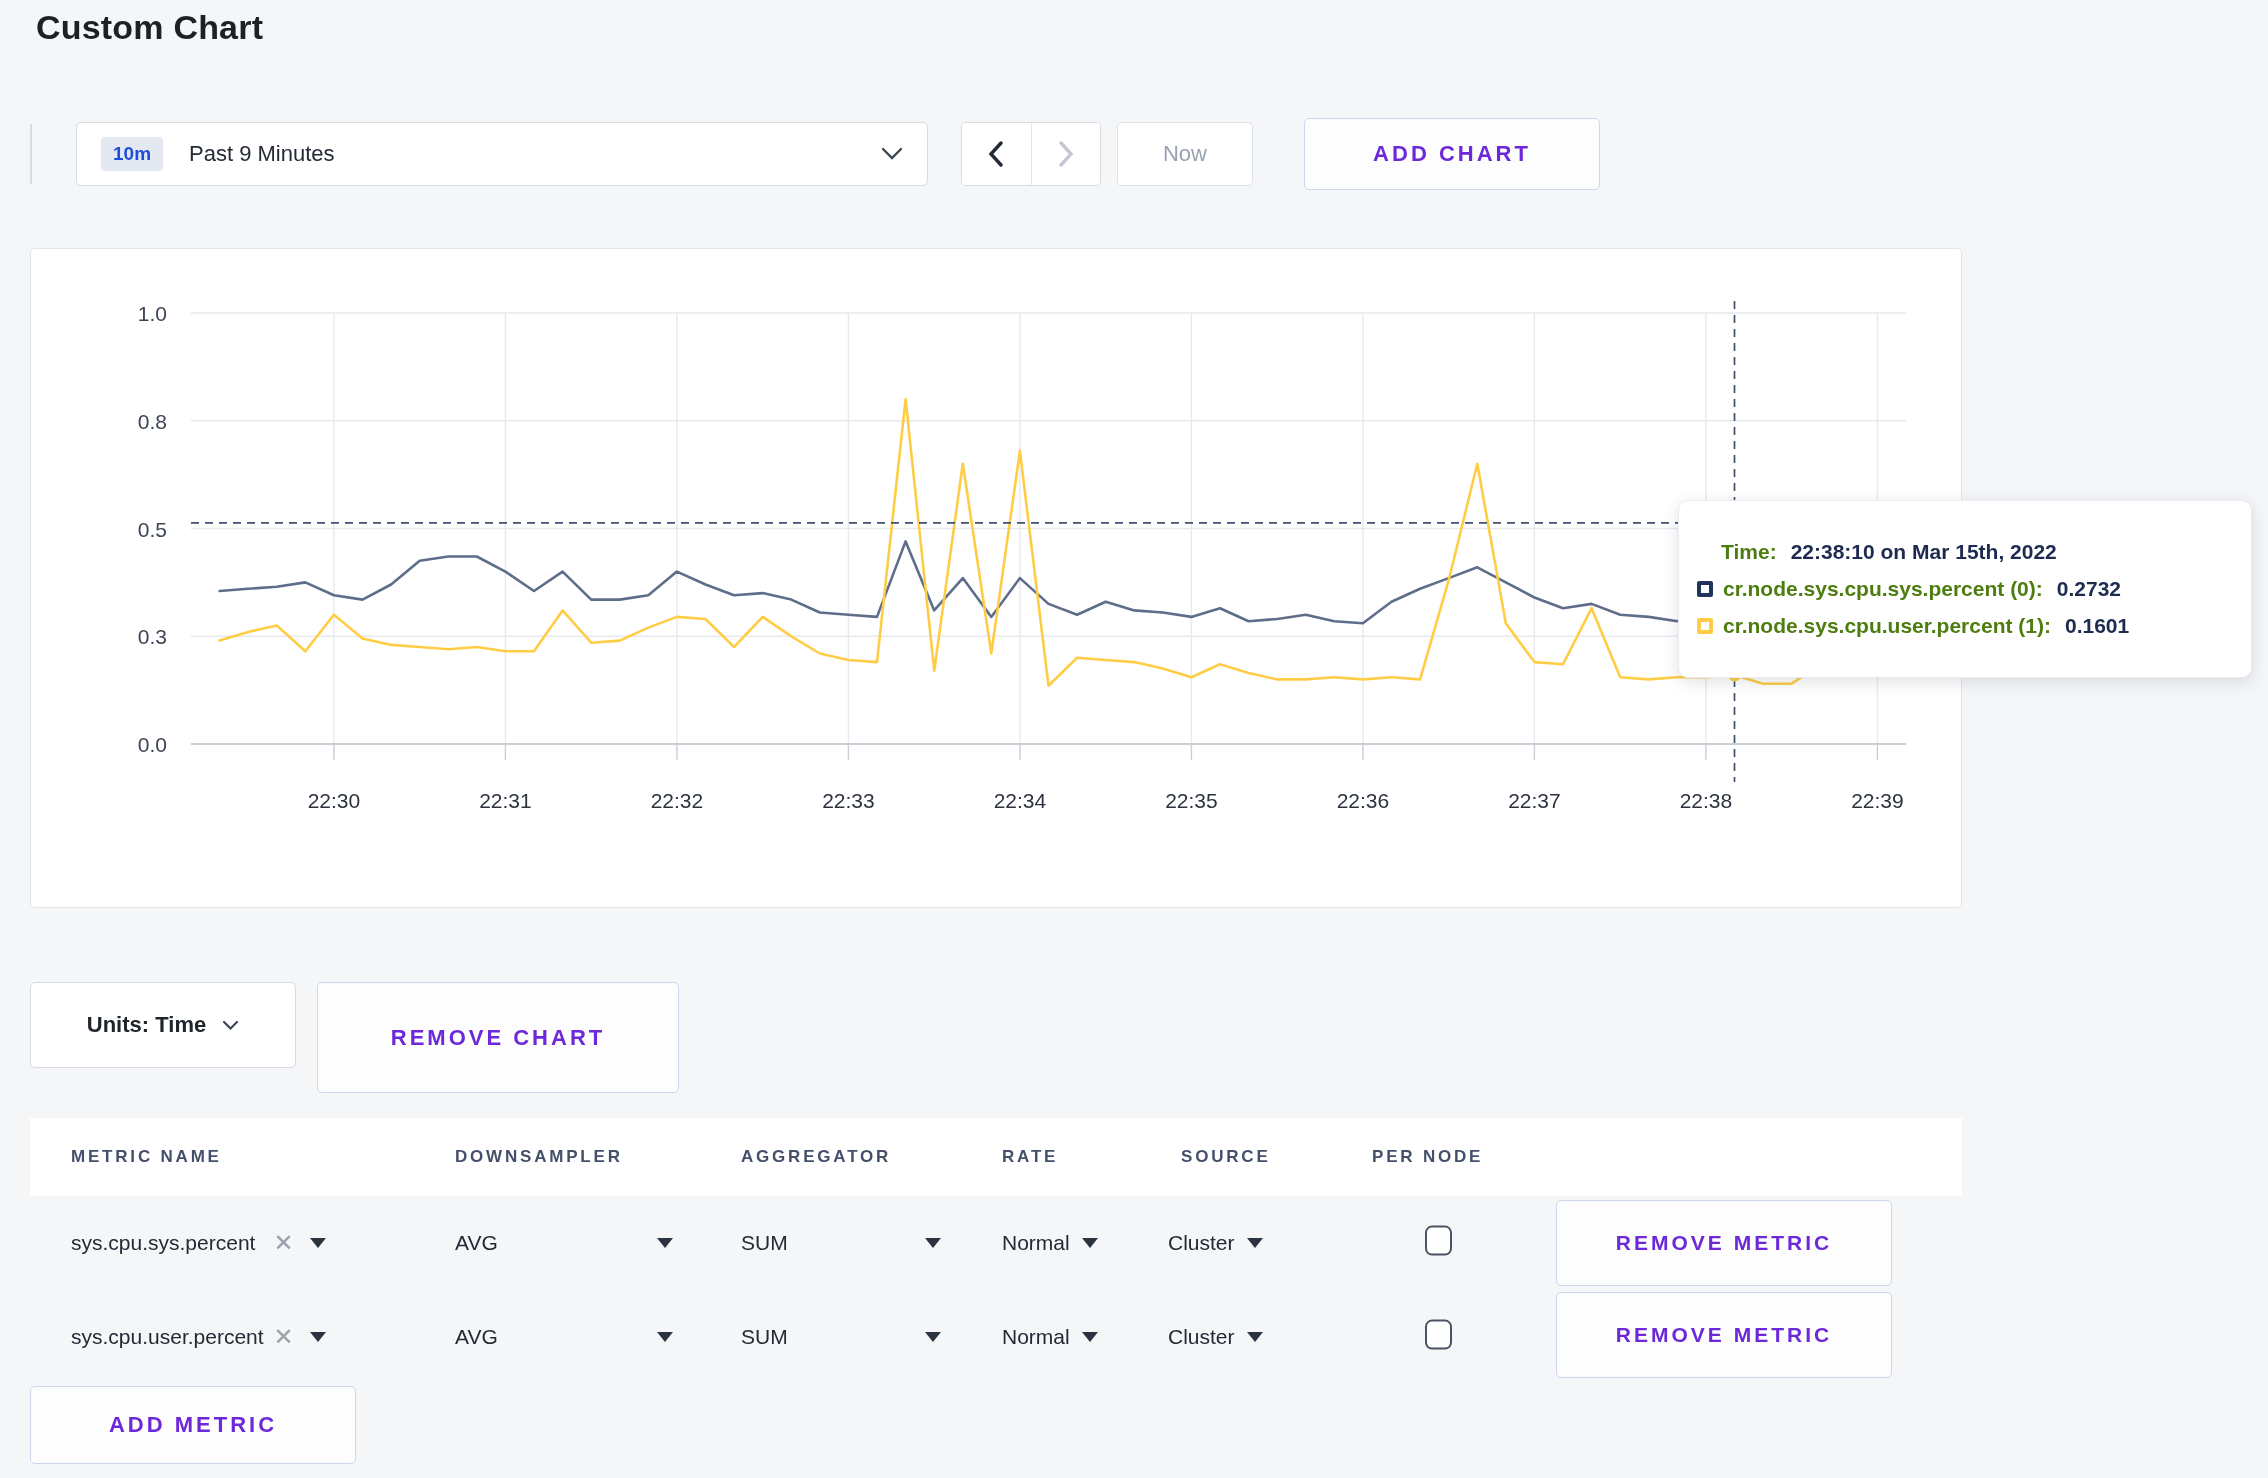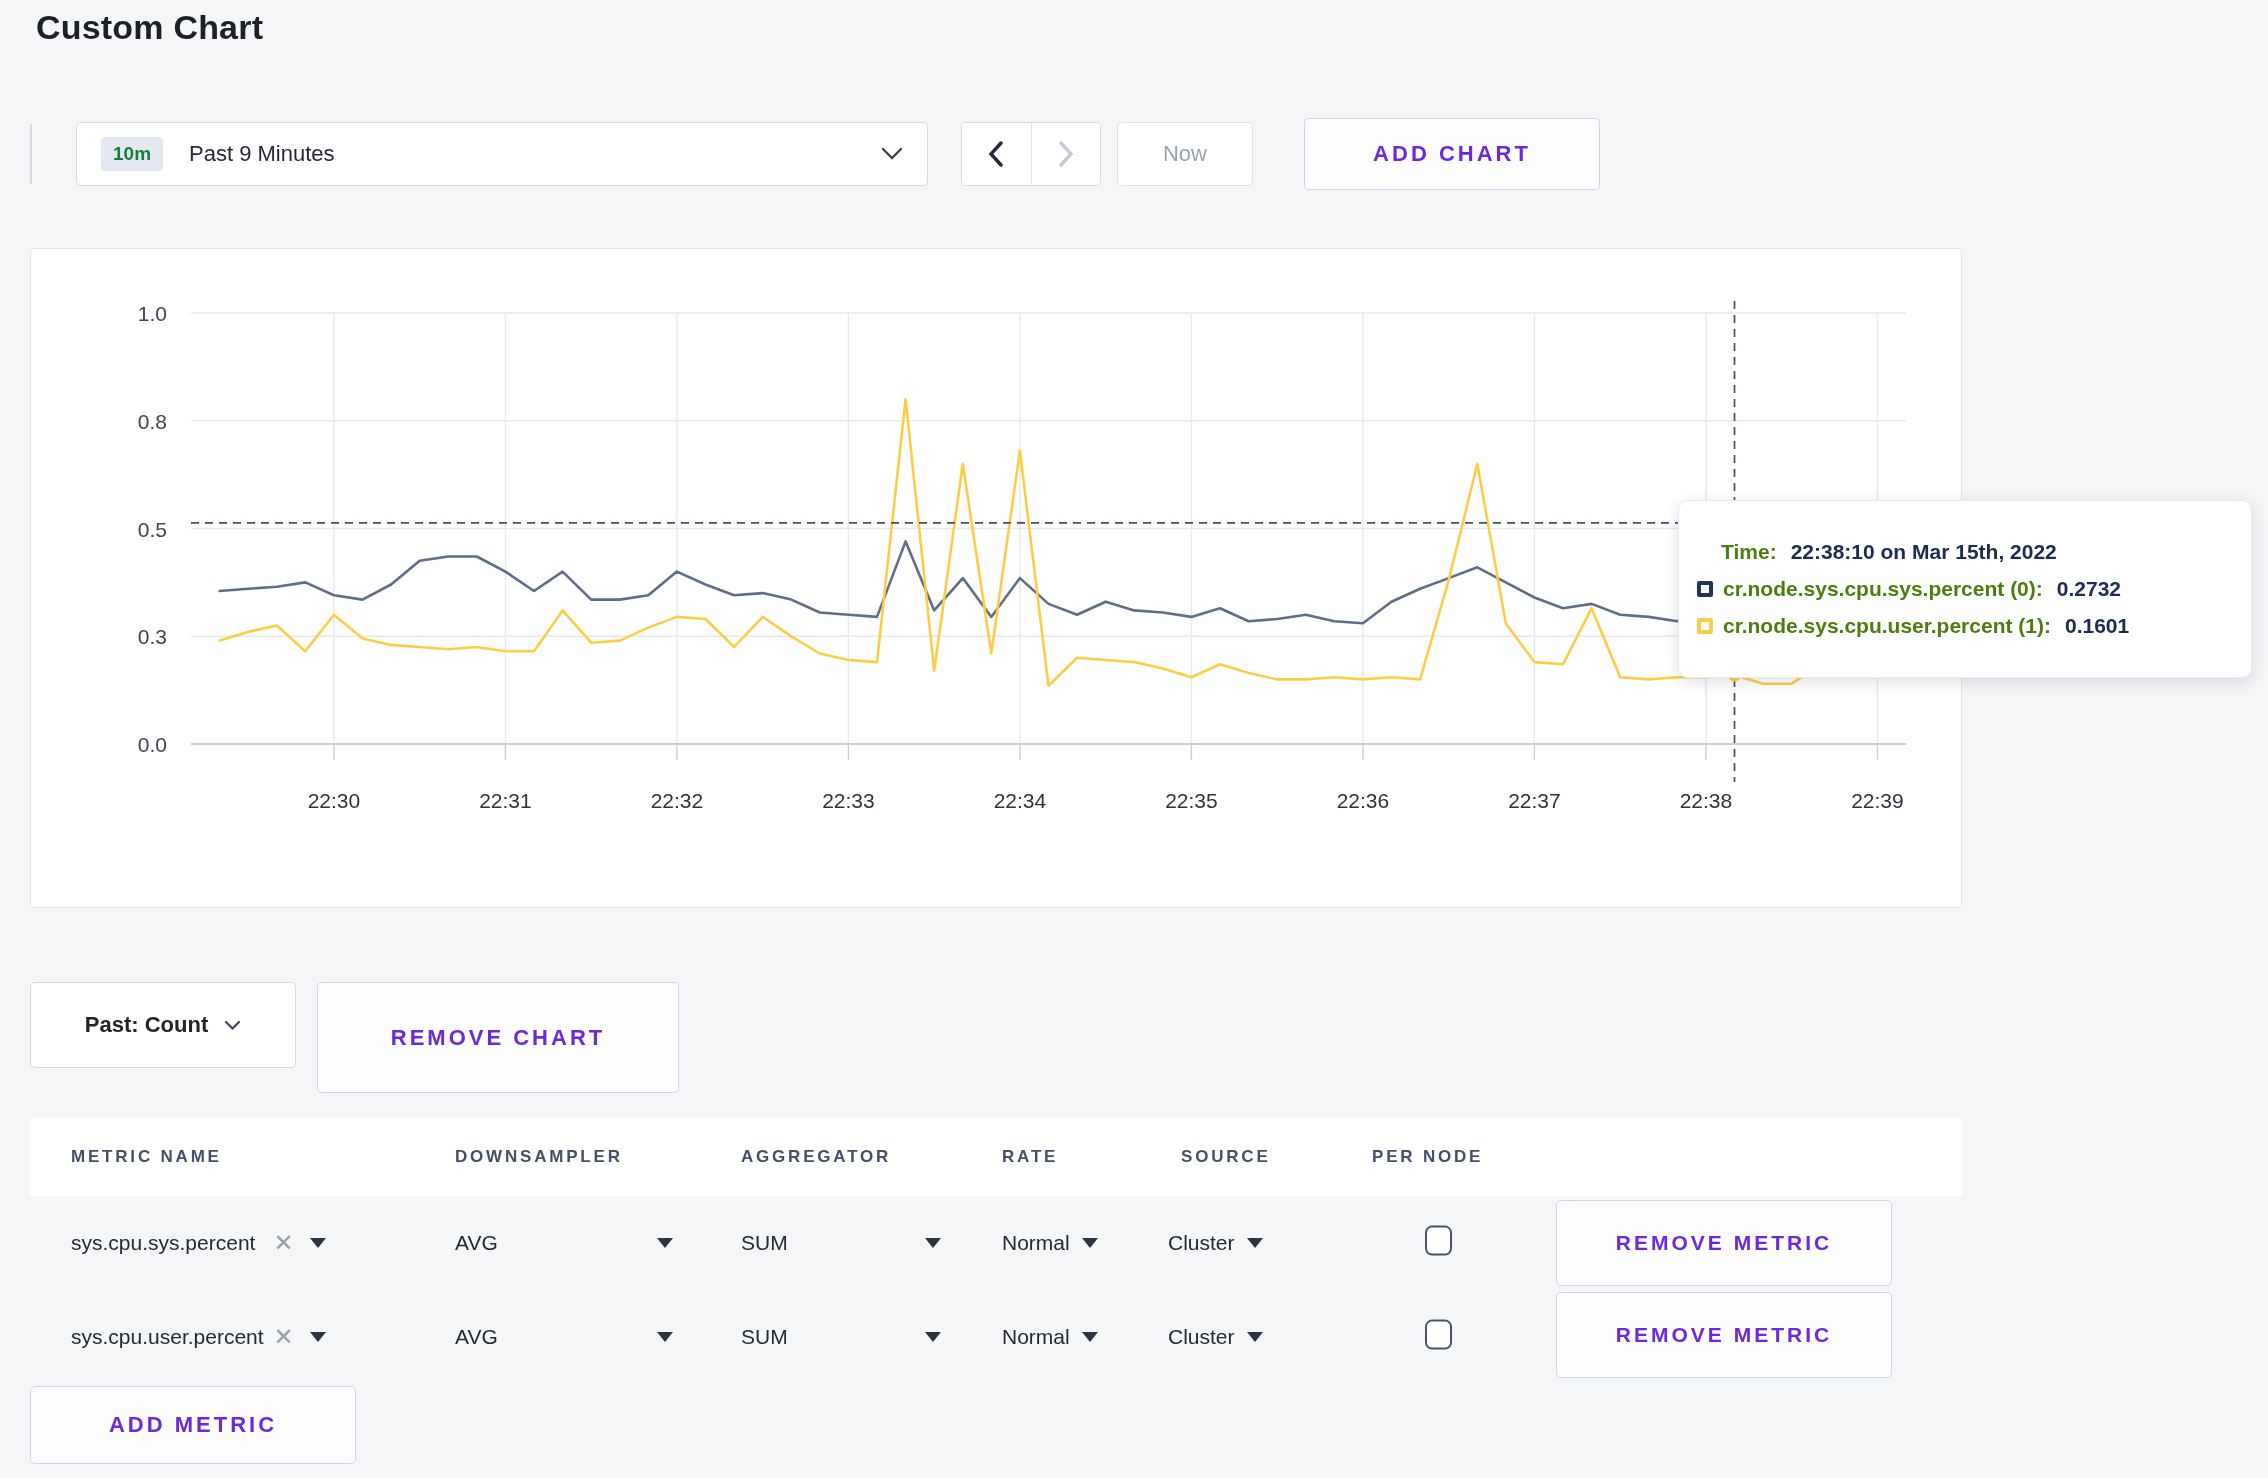--- a/index.html
+++ b/index.html
@@ -17,21 +17,21 @@
   .page-title { left:36px; top:8px; font-size:34px; font-weight:600; color:#1d2126; letter-spacing:.2px; }
 
   
   .tb-divider { left:30px; top:124px; width:2px; height:60px; background:#d8dce3; }
   .time-selector {
     left:76px; top:122px; width:852px; height:64px;
     background:#fff; border:1px solid #d5dae3; border-radius:5px;
     display:flex; align-items:center; padding:0 24px; cursor:pointer;
   }
   .time-badge {
-    background:#e4e8f0; color:#15803d; font-weight:700; font-size:19px;
+    background:#e4e8f0; color:#1d4ed8; font-weight:700; font-size:19px;
     padding:6px 12px; border-radius:4px; margin-right:26px;
   }
   .time-label { font-size:22px; color:#242a35; flex:1; }
   .chev-svg { display:block; }
 
   .nav-group {
     left:961px; top:122px; width:140px; height:64px;
     background:#fff; border:1px solid #d5dae3; border-radius:5px;
     display:flex; overflow:hidden;
   }
@@ -205,21 +205,21 @@
     <span class="tt-value">0.2732</span>
   </div>
   <div class="tt-row">
     <span class="tt-swatch" style="border-color: rgb(255, 205, 69);"></span>
     <span class="tt-label">cr.node.sys.cpu.user.percent (1):</span>
     <span class="tt-value">0.1601</span>
   </div>
 </div>
 
 <div class="abs units-btn">
-  <span class="units-label">Past: Count</span>
+  <span class="units-label">Units: Time</span>
   <span>
     <svg class="chev-svg" width="17" height="11" viewBox="0 0 17 11">
         <path d="M2 2 L8.5 8.5 L15 2" fill="none" stroke="#3d4654" stroke-width="2.2" stroke-linecap="round"></path>
       </svg>
   </span>
 </div>
 <button class="abs blue-btn remove-chart-btn">REMOVE CHART</button>
 
 <div class="abs mt-header">
   <span class="col" style="left:41px">METRIC NAME</span>

